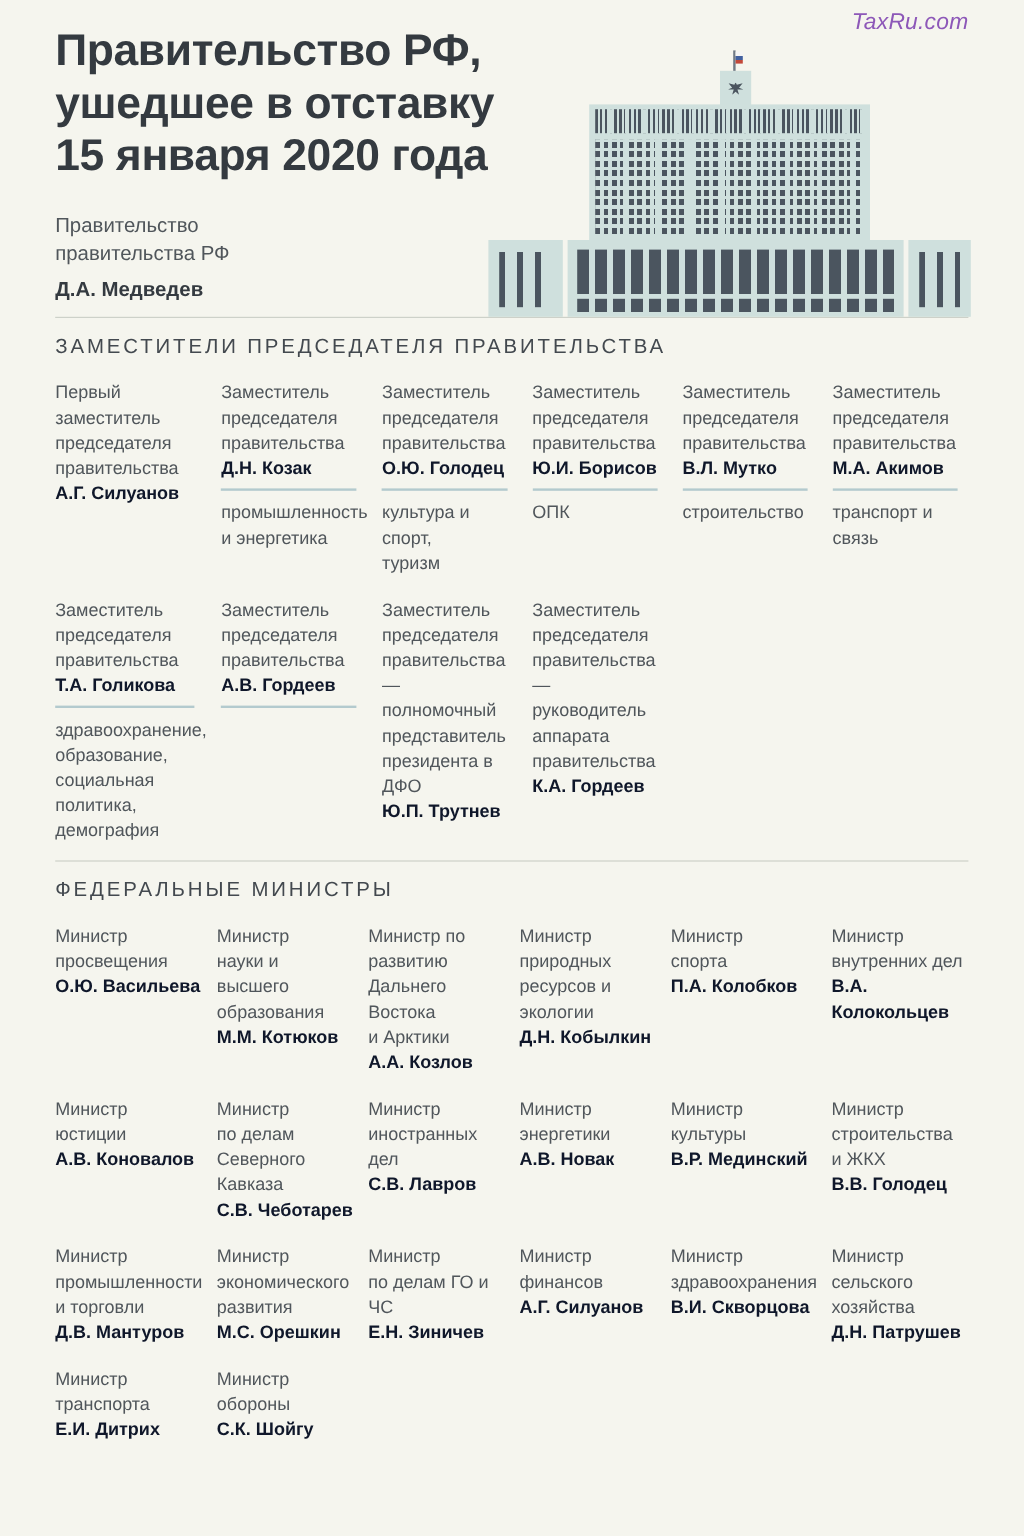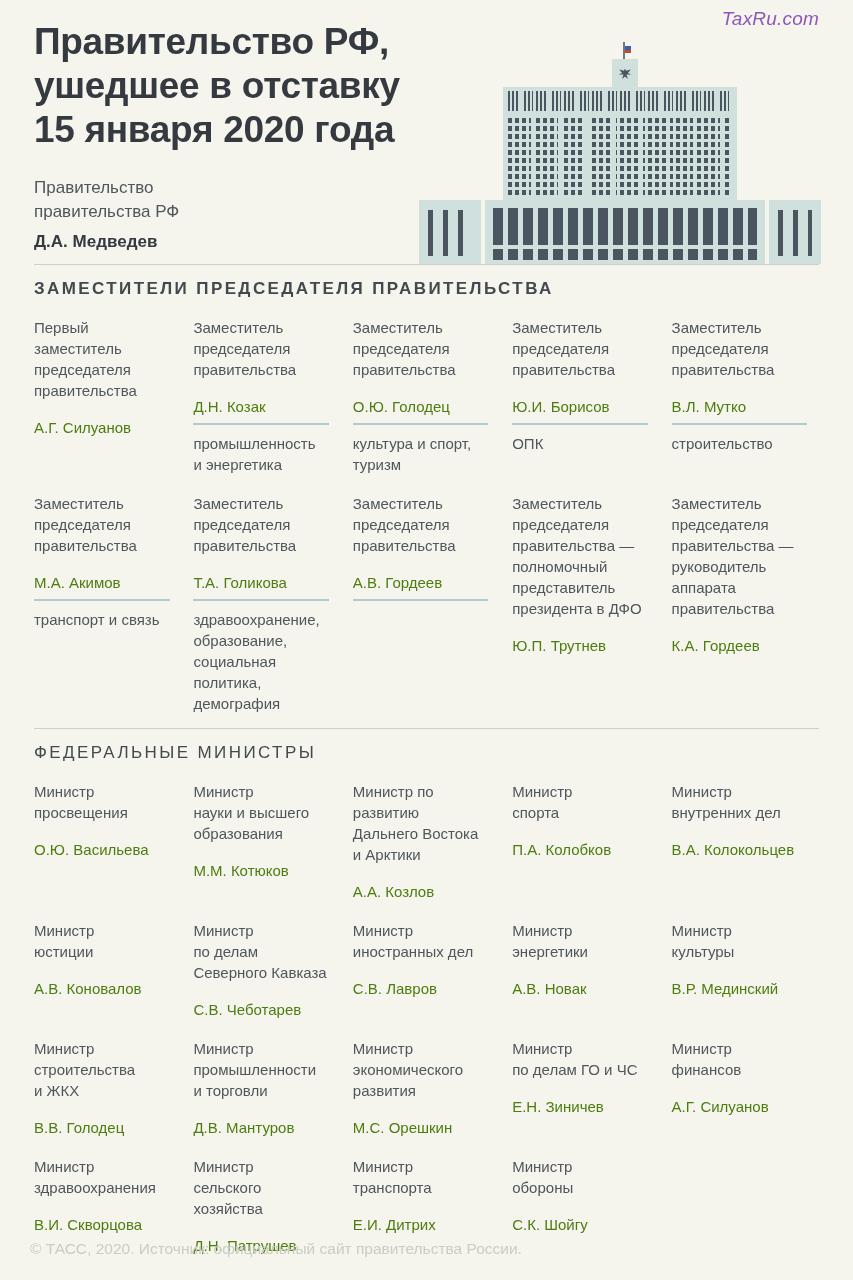--- a/index.html
+++ b/index.html
@@ -5,21 +5,21 @@
   html,body{margin:0;padding:0;background:#e8e8e2;}
   .page{
     position:relative;
     width:853px;height:1280px;
     margin:0 auto;
     background:#f5f5ee;
     font-family:"Liberation Sans","DejaVu Sans",sans-serif;
     color:#50565b;
     overflow:hidden;
     box-sizing:border-box;
-    padding:0 34px;
+    padding:0 46px;
   }
   
   .header{position:relative;height:264px;}
   .brand{position:absolute;top:8px;right:0;font-size:19px;font-style:italic;color:#8d58b8;letter-spacing:.2px;}
   .title{
     position:absolute;top:20px;left:0;
     font-size:37px;line-height:44px;font-weight:bold;color:#343a40;
     letter-spacing:-.3px;white-space:pre-line;
   }
   .chairman{position:absolute;top:176px;left:0;font-size:17px;line-height:24px;}
@@ -56,27 +56,27 @@
   .b-base-small{position:absolute;left:8px;right:8px;bottom:4px;height:11px;
     background:repeating-linear-gradient(90deg,#4b555f 0 10px,#cfe0dd 10px 15px);}
 
   
   .divider{height:1px;background:#cdd1c9;}
   .section-heading{
     margin:14px 0 18px 0;
     font-size:17px;letter-spacing:2.4px;color:#43494f;
   }
   .grid{
-    display:grid;grid-template-columns:repeat(5,1fr);
+    display:grid;grid-template-columns:repeat(6,1fr);
     column-gap:12px;row-gap:18px;
     align-items:start;
   }
   .card{font-size:15px;line-height:21px;}
   .role{white-space:pre-line;color:#50565b;}
-  .name{font-weight:normal;color:#4d7c0f;margin-top:16px;}
+  .name{font-weight:bold;color:#0f172a;}
   .rule{height:2px;background:#b3cace;width:92%;margin:6px 0 8px 0;}
   .portfolio{white-space:pre-line;color:#50565b;}
   .sec-ministers .divider{margin-top:14px;}
 
   
   .footer{
     position:absolute;left:30px;bottom:22px;
     font-size:15.5px;color:#c9cdc3;
   }
 </style>
@@ -115,21 +115,21 @@
       </div>
       <div class="b-wing b-wing-right">
         <div class="b-wing-bars"></div>
       </div>
     </div>
   </div>
 
   <div class="divider"></div>
 
   <div class="sec-deputies">
-    <h2 class="section-heading" style="font-weight:bold;">ЗАМЕСТИТЕЛИ ПРЕДСЕДАТЕЛЯ ПРАВИТЕЛЬСТВА</h2>
+    <h2 class="section-heading" style="font-weight:normal;">ЗАМЕСТИТЕЛИ ПРЕДСЕДАТЕЛЯ ПРАВИТЕЛЬСТВА</h2>
     <div class="grid">
         <div class="card">
           <div class="role">Первый
 заместитель
 председателя
 правительства</div>
           <div class="name">А.Г. Силуанов</div>
         </div>
         <div class="card">
           <div class="role">Заместитель
@@ -227,20 +227,25 @@
 образования</div>
           <div class="name">М.М. Котюков</div>
         </div>
         <div class="card">
           <div class="role">Министр по развитию
 Дальнего Востока
 и Арктики</div>
           <div class="name">А.А. Козлов</div>
         </div>
         <div class="card">
+          <div class="role">Министр природных
+ресурсов и экологии</div>
+          <div class="name">Д.Н. Кобылкин</div>
+        </div>
+        <div class="card">
           <div class="role">Министр
 спорта</div>
           <div class="name">П.А. Колобков</div>
         </div>
         <div class="card">
           <div class="role">Министр
 внутренних дел</div>
           <div class="name">В.А. Колокольцев</div>
         </div>
         <div class="card">
@@ -314,15 +319,14 @@
           <div class="name">Е.И. Дитрих</div>
         </div>
         <div class="card">
           <div class="role">Министр
 обороны</div>
           <div class="name">С.К. Шойгу</div>
         </div>
       </div>
   </div>
 
-  <div class="footer">© ТАСС, 2020. Источник: официальный сайт правительства России.</div>
 
 </div>
 
 </body></html>

